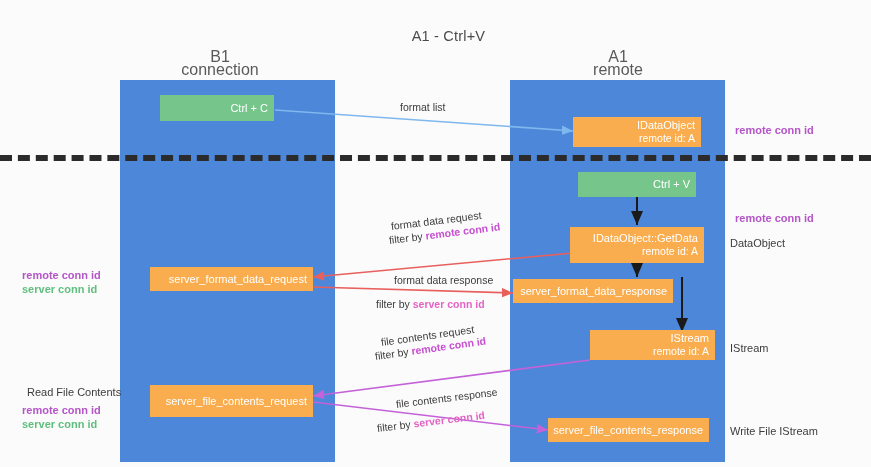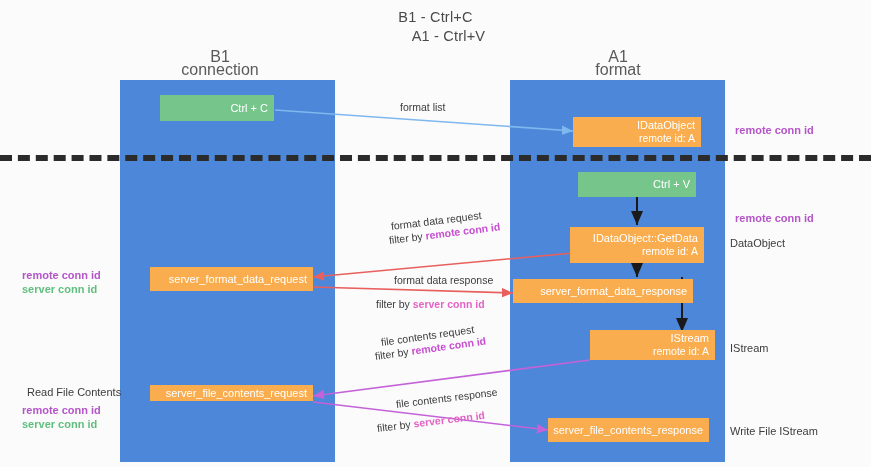--- a/index.html
+++ b/index.html
@@ -108,30 +108,29 @@
     left: 0; top: 0;
     width: 871px; height: 467px;
     pointer-events: none;
   }
 </style>
 </head>
 <body>
 
 <div id="canvas">
 
-  <div class="title" id="title-l1">B1 - Ctrl+C</div>
   <div class="title" id="title-l2">A1 - Ctrl+V</div>
 
   <div class="col-header" id="hdr-b1">
     <div>B1</div>
     <div>connection</div>
   </div>
   <div class="col-header" id="hdr-a1">
     <div>A1</div>
-    <div>format</div>
+    <div>remote</div>
   </div>
 
   <div class="lane" id="lane-b1"></div>
   <div class="lane" id="lane-a1"></div>
 
   <svg id="wires" viewBox="0 0 871 467">
     <defs>
       <marker id="ah-blue" markerWidth="8" markerHeight="8" refX="7" refY="3" orient="auto">
         <path d="M0,0 L7,3 L0,6 z" fill="#7fb8ee"></path>
       </marker>
@@ -178,30 +177,30 @@
 
   <div class="node orange" style="left:570px; top:227px; width:134px; height:36px;">
     <div>IDataObject::GetData</div>
     <div class="l2">remote id: A</div>
   </div>
 
   <div class="node orange" style="left:150px; top:267px; width:163px; height:24px;padding-left:32px;">
     <div>server_format_data_request</div>
   </div>
 
-  <div class="node orange" style="left:513px; top:279px; width:180px; height:24px;">
+  <div class="node orange" style="left:513px; top:279px; width:160px; height:24px;">
     <div>server_format_data_response</div>
   </div>
 
   <div class="node orange" style="left:590px; top:330px; width:125px; height:30px;">
     <div>IStream</div>
     <div class="l2">remote id: A</div>
   </div>
 
-  <div class="node orange" style="left:150px; top:385px; width:163px; height:16px;">
+  <div class="node orange" style="left:150px; top:385px; width:163px; height:32px;">
     <div>server_file_contents_request</div>
   </div>
 
   <div class="node orange" style="left:548px; top:418px; width:161px; height:24px;">
     <div>server_file_contents_response</div>
   </div>
 
   <div id="divider"></div>
 
   <div class="edge-label" style="left:400px; top:101px;">format list</div>

